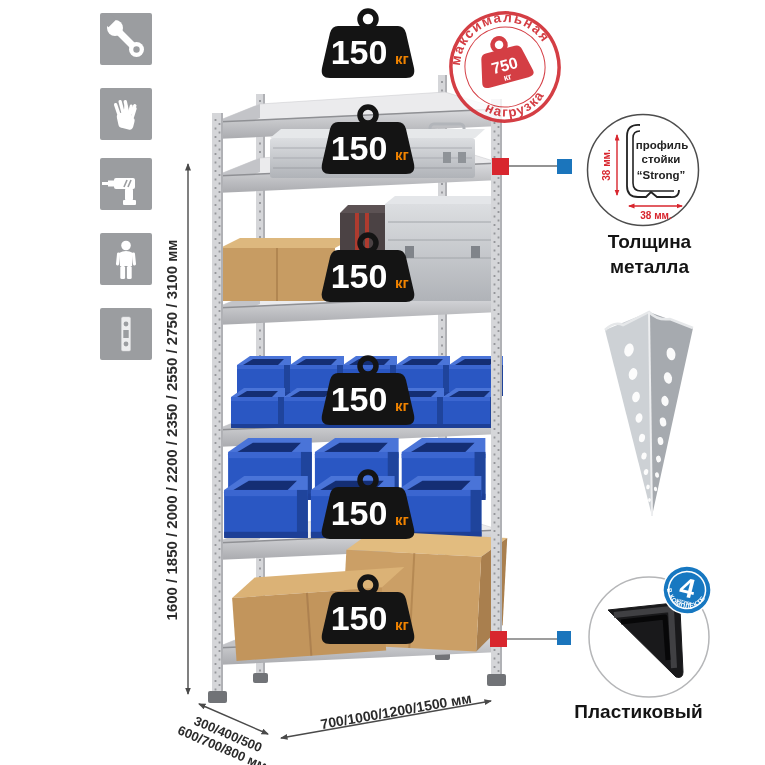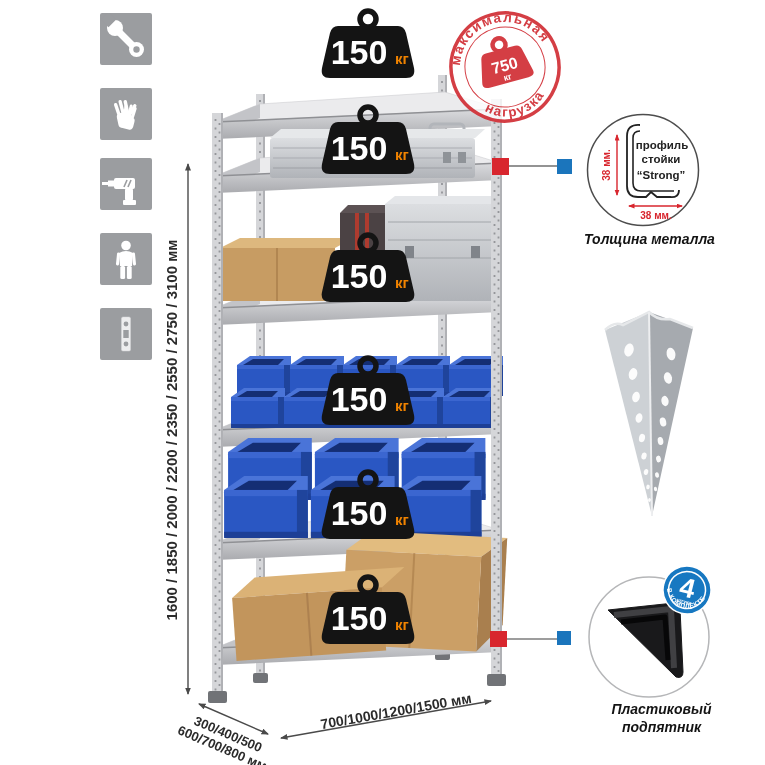--- a/index.html
+++ b/index.html
@@ -1,21 +1,21 @@
 <!DOCTYPE html>
 <html><head>
 <meta charset="utf-8">
 <style>
   html,body{margin:0;padding:0;background:#fff;}
   #stage{position:relative;width:765px;height:765px;background:#ffffff;overflow:hidden;
          font-family:"Liberation Sans",sans-serif;}
   .abs{position:absolute;}
   .tile{position:absolute;left:100px;width:52px;height:52px;background:#9b9da0;border-radius:2px;}
   .dim-text{position:absolute;color:#2b2b2b;font-weight:bold;text-align:center;}
-  .caption{position:absolute;color:#141414;font-weight:bold;font-size:14px;line-height:1.3;text-align:center;font-style:italic;}
+  .caption{position:absolute;color:#141414;font-weight:bold;font-size:19px;line-height:1.3;text-align:center;}
   
   .s-top{fill:#ebebed;stroke:#c6c7ca;stroke-width:.5}
   .s-side{fill:#c3c4c8}
   .s-front{fill:url(#beamGrad)}
   .s-edge{stroke:#8f9094;stroke-width:1.5}
   .post{fill:#d5d6d9}
   .post-edge{fill:#b0b1b5}
   .holes{stroke:#94969a;stroke-width:1.8;stroke-dasharray:2 6.5;fill:none}
   .pfoot{fill:#717377}
   .wv{font:bold 34px "Liberation Sans",sans-serif;fill:#ffffff;text-anchor:middle}
@@ -387,23 +387,22 @@
       <path id="badgeArc" d="M 6.5,30 A 20.5,20.5 0 0 0 45.5,30"></path>
     </defs>
     <g transform="rotate(14 26 26)">
       <circle cx="26" cy="26" r="24" fill="#1778c1" stroke="#ffffff" stroke-width="1.5"></circle>
       <circle cx="26" cy="26" r="18.5" fill="none" stroke="#ffffff" stroke-width="1.5"></circle>
       <text class="badge4-n" x="26" y="33">4</text>
       <text class="badge4-s" x="26" y="39.5">штуки</text>
       <text class="badge4-a"><textPath href="#badgeArc" startOffset="50%" text-anchor="middle">В КОМПЛЕКТЕ</textPath></text>
     </g>
   </svg>
-  <div class="caption" style="left:584px;top:700px;width:155px">
+  <div class="caption" style="left:561px;top:700px;width:155px">
     <div>Пластиковый</div>
-    <div>подпятник</div>
   </div>
 
   <svg class="abs" style="left:192px;top:697px" width="85" height="45">
     <defs>
       <marker id="ahd" markerWidth="9" markerHeight="9" refX="6.5" refY="3" orient="auto-start-reverse" markerUnits="userSpaceOnUse">
         <path d="M0,0 L7.5,3 L0,6 Z" fill="#4a4a4a"></path>
       </marker>
     </defs>
     <line x1="7" y1="7" x2="76" y2="37" stroke="#4a4a4a" stroke-width="1.4" marker-start="url(#ahd)" marker-end="url(#ahd)"></line>
   </svg>

